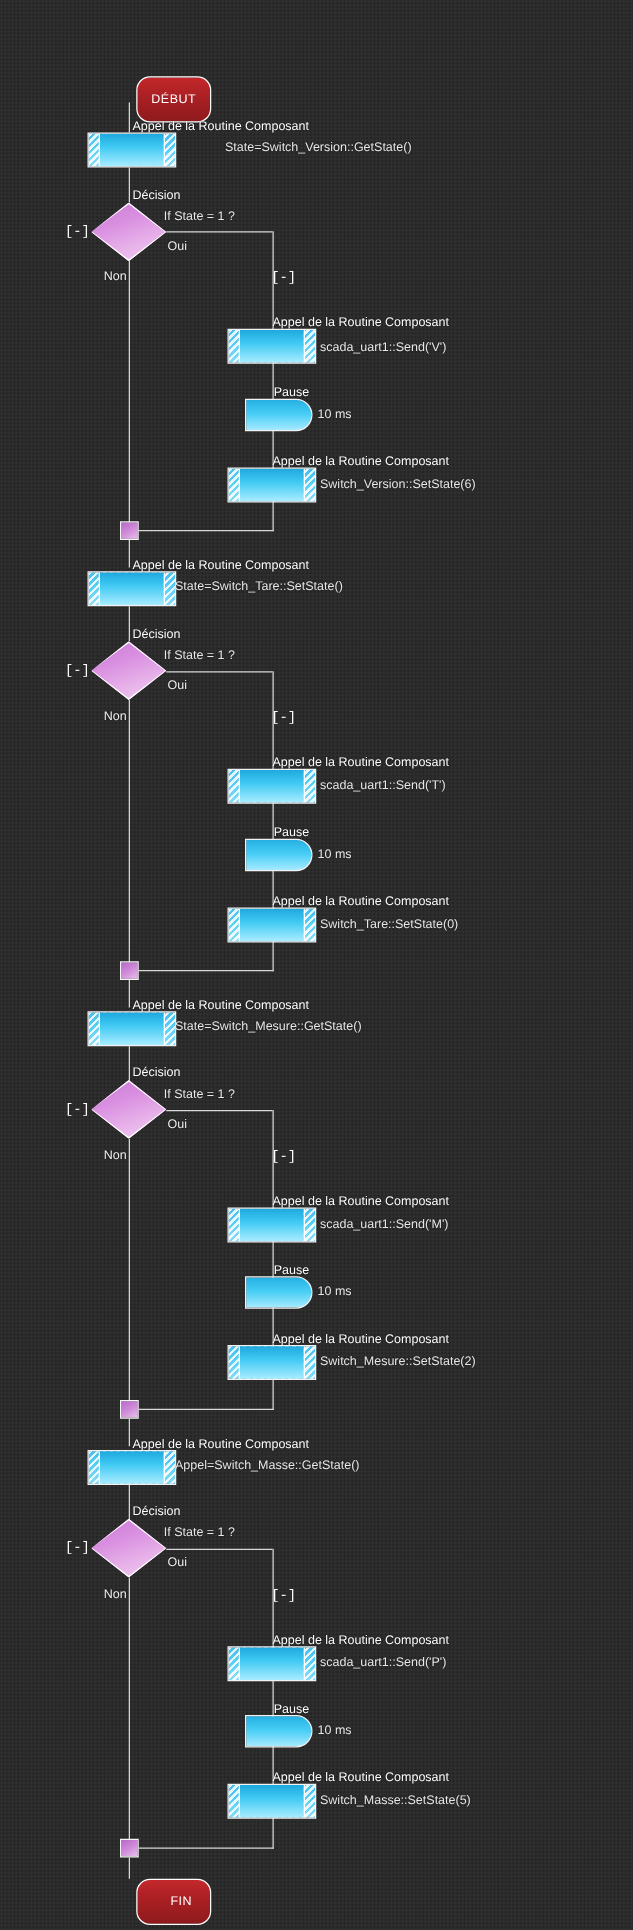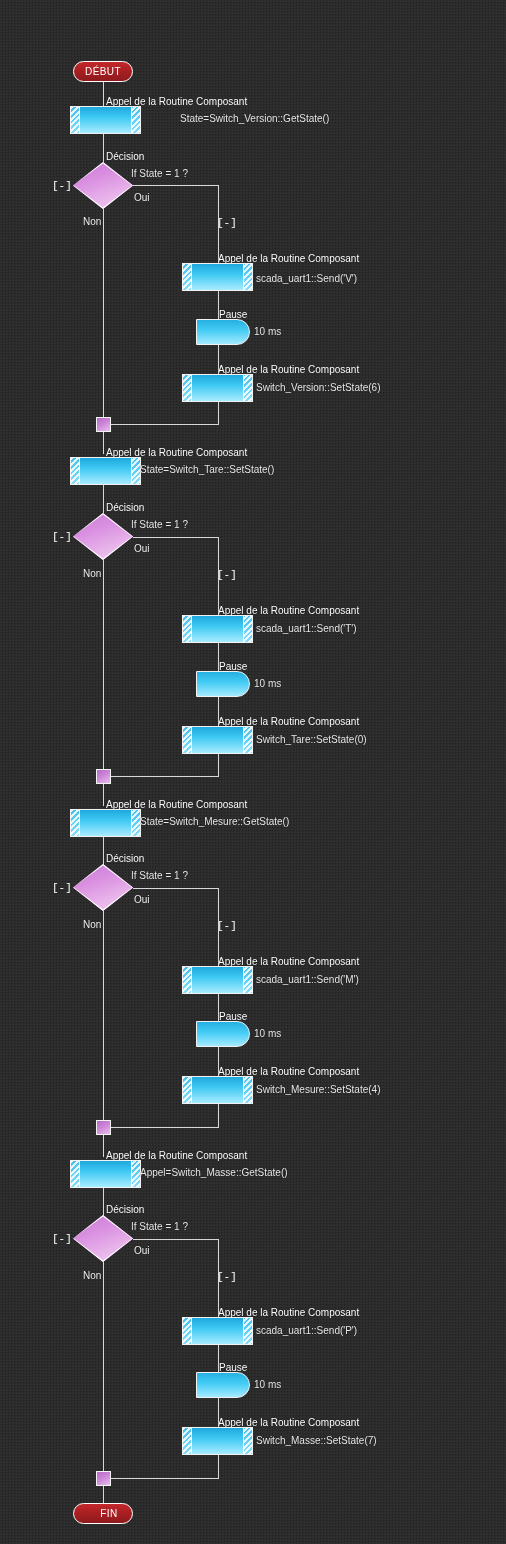--- a/index.html
+++ b/index.html
@@ -30,31 +30,32 @@
   .hline {
     position: absolute;
     height: 1px;
     background: #d8d8d8;
   }
 
   
   .terminal {
     position: absolute;
     width: 60px;
-    height: 21px;
+    height: 37px;
     border-radius: 11px;
     border: 1px solid #ffffff;
     background: linear-gradient(180deg, #c3282c 0%, #a81f22 48%, #8e1a1d 100%);
     color: #ffffff;
     font-size: 10px;
     letter-spacing: 0.4px;
     display: flex;
     align-items: center;
     justify-content: center;
     box-sizing: border-box;
+    margin-left: 36px;
   }
 
   
   .subcall {
     position: absolute;
     width: 71px;
     height: 28px;
     border: 1px solid #f2f2f2;
     box-sizing: border-box;
     background:
@@ -260,21 +261,21 @@
   <div class="lbl expr" style="left:256px; top:974px;">scada_uart1::Send('M')</div>
 
   <div class="lbl kind" style="left:219px; top:1011px;">Pause</div>
   <div class="pause" style="left:196px; top:1021px;"></div>
   <div class="lbl expr" style="left:254px; top:1028px;">10 ms</div>
 
   <div class="lbl kind" style="left:218px; top:1066px;">Appel de la Routine Composant</div>
   <div class="subcall" style="left:182px; top:1076px;">
       <div class="core"></div>
     </div>
-  <div class="lbl expr" style="left:256px; top:1084px;">Switch_Mesure::SetState(4)</div>
+  <div class="lbl expr" style="left:256px; top:1084px;">Switch_Mesure::SetState(2)</div>
 
   <div class="hline" style="left:111px; top:1127px; width:108px;"></div>
   <div class="merge" style="left:96px; top:1120px;"></div>
   <div class="vline" style="left:103px; top:1135px; height:22px;"></div>
 
   <div class="lbl kind" style="left:106px; top:1150px;">Appel de la Routine Composant</div>
   <div class="subcall" style="left:70px; top:1160px;">
       <div class="core"></div>
     </div>
   <div class="lbl expr" style="left:140px; top:1167px;">Appel=Switch_Masse::GetState()</div>
@@ -302,21 +303,21 @@
   <div class="lbl expr" style="left:256px; top:1325px;">scada_uart1::Send('P')</div>
 
   <div class="lbl kind" style="left:219px; top:1362px;">Pause</div>
   <div class="pause" style="left:196px; top:1372px;"></div>
   <div class="lbl expr" style="left:254px; top:1379px;">10 ms</div>
 
   <div class="lbl kind" style="left:218px; top:1417px;">Appel de la Routine Composant</div>
   <div class="subcall" style="left:182px; top:1427px;">
       <div class="core"></div>
     </div>
-  <div class="lbl expr" style="left:256px; top:1435px;">Switch_Masse::SetState(7)</div>
+  <div class="lbl expr" style="left:256px; top:1435px;">Switch_Masse::SetState(5)</div>
 
   <div class="hline" style="left:111px; top:1478px; width:108px;"></div>
   <div class="merge" style="left:96px; top:1471px;"></div>
   <div class="vline" style="left:103px; top:1486px; height:17px;"></div>
 
   <div class="terminal" style="left:73px; top:1503px;padding-left:12px;">FIN</div>
 
 </div>
 
 </body></html>

